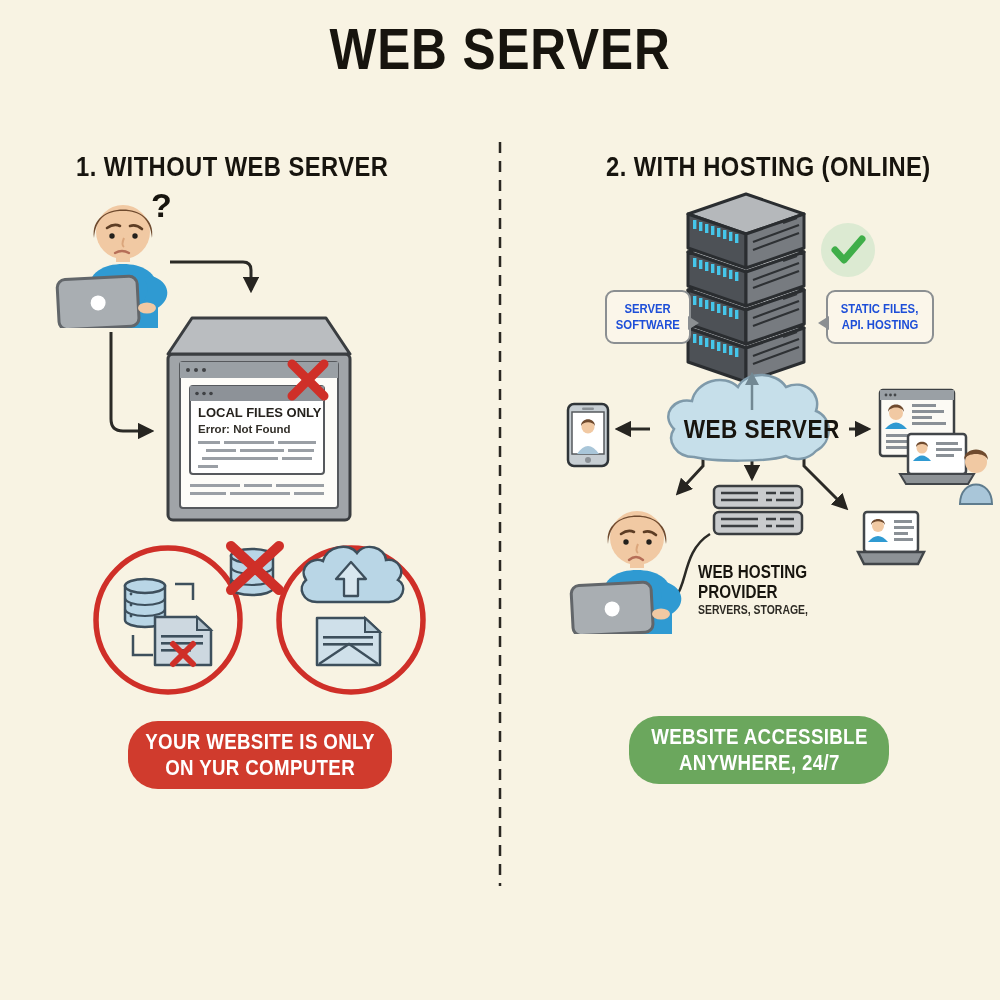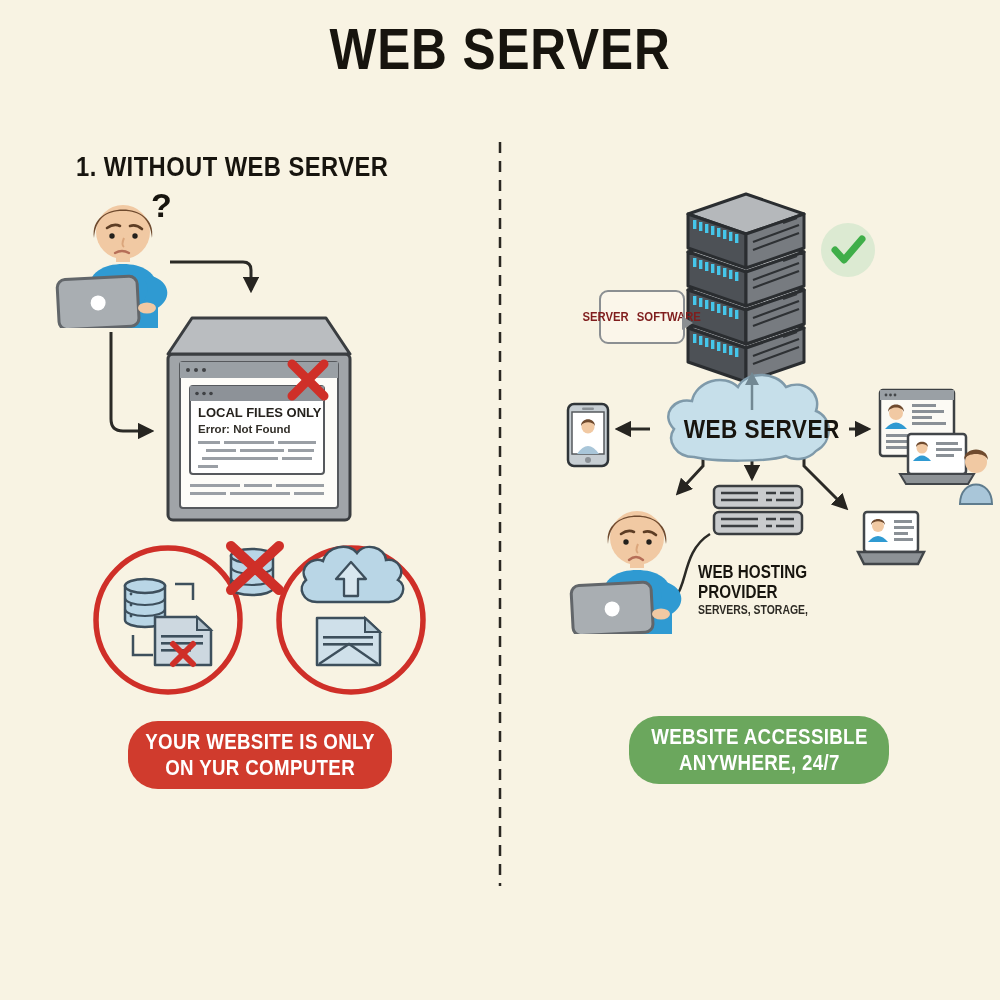--- a/index.html
+++ b/index.html
@@ -15,22 +15,22 @@
   .cond{display:inline-block;transform:scaleX(0.87);transform-origin:50% 50%;white-space:nowrap;}
   .cond-l{display:inline-block;transform:scaleX(0.88);transform-origin:0 50%;white-space:nowrap;}
   .title{top:16px;left:0;width:1000px;text-align:center;font-size:57px;font-weight:800;letter-spacing:1px;}
   .heading{font-size:27px;font-weight:800;letter-spacing:.5px;margin-top:28px;}
   .qmark{font-size:34px;font-weight:700;}
   .banner{display:flex;flex-direction:column;justify-content:center;align-items:center;
     text-align:center;color:#fff;font-weight:800;font-size:21.5px;line-height:26px;letter-spacing:.4px;border-radius:30px;}
   .banner-red{background:var(--red-banner);}
   .banner-green{background:var(--green-banner);}
   .callout{background:#fbf6ea;border:2px solid #8b8f92;border-radius:9px;display:flex;
-    flex-direction:row;justify-content:center;align-items:center;text-align:center;
-    font-size:13px;font-weight:800;line-height:16px;color:#7f1d1d;}
+    flex-direction:column;justify-content:center;align-items:center;text-align:center;
+    font-size:13px;font-weight:800;line-height:16px;color:#1d4ed8;margin-left:6px;}
   .beak-r{position:absolute;right:-10px;top:24px;width:0;height:0;
     border-top:7px solid transparent;border-bottom:7px solid transparent;border-left:11px solid #8b8f92;}
   .beak-l{position:absolute;left:-10px;top:24px;width:0;height:0;
     border-top:7px solid transparent;border-bottom:7px solid transparent;border-right:11px solid #8b8f92;}
   .cloud-label{font-size:26px;font-weight:800;text-align:center;letter-spacing:.5px;}
   .hosting{text-align:left;font-weight:800;}
   .hosting .l1{font-size:17.5px;line-height:20px;display:block;}
   .hosting .l3{font-size:12px;line-height:16px;display:block;color:#2d2a24;}
   svg text{font-family:"Liberation Sans",sans-serif;}
   .f-skin{fill:var(--skin);} .f-hair{fill:var(--hair);} .f-shirt{fill:var(--accent-blue);}
@@ -176,20 +176,23 @@
       <rect x="230" y="105" width="50" height="2.6" fill="#3d4f5c"></rect>
       <path d="M226,126 L256,106 L285,126" fill="none" stroke="#3d4f5c" stroke-width="2.3"></path>
     </g>
   </svg>
 
   <div class="abs banner banner-red z2" style="left:128px;top:721px;width:264px;height:68px">
     <span class="cond">YOUR WEBSITE IS ONLY</span>
     <span class="cond">ON YUR COMPUTER</span>
   </div>
 
+  <div class="abs heading z2" style="left:606px;top:124px">
+    <span class="cond-l">2. WITH HOSTING (ONLINE)</span>
+  </div>
 
   <svg class="abs z2" style="left:663px;top:190px" width="220" height="198" viewBox="0 0 220 198">
     <g stroke="#2a2d30" stroke-width="3" stroke-linejoin="round">
 
       <polygon points="83,118 141,138 83,158 25,138" fill="#b5b8bb"></polygon>
       <polygon points="25,138 83,158 83,192 25,172" fill="var(--server-dark)"></polygon>
       <polygon points="83,158 141,138 141,172 83,192" fill="#777b80"></polygon>
 
       <polygon points="83,80 141,100 83,120 25,100" fill="#b5b8bb"></polygon>
       <polygon points="25,100 83,120 83,154 25,134" fill="var(--server-dark)"></polygon>
@@ -256,20 +259,25 @@
       <circle cx="185" cy="60" r="27" fill="#dcead2"></circle>
       <path class="s-check" d="M172,60 l9,10 l18,-21" fill="none" stroke-width="7" stroke-linecap="round" stroke-linejoin="round"></path>
     </g>
   </svg>
 
   <div class="abs callout z2" style="left:599px;top:290px;width:82px;height:50px">
     <span class="cond">SERVER</span>
     <span class="cond">SOFTWARE</span>
     <span class="beak-r"></span>
   </div>
+  <div class="abs callout z2" style="left:820px;top:290px;width:104px;height:50px">
+    <span class="cond">STATIC FILES,</span>
+    <span class="cond">API. HOSTING</span>
+    <span class="beak-l"></span>
+  </div>
 
   <svg class="abs z2" style="left:652px;top:358px" width="200" height="112" viewBox="0 0 200 112">
     <path class="f-cloud" d="M42,99 C24,99 14,83 22,71 C8,57 22,39 40,43 C44,23 72,15 86,29 C94,13 124,13 134,29 C152,21 170,35 164,53 C180,59 182,83 164,93 C156,102 142,103 134,98 C116,104 62,104 42,99 Z" stroke="#7f9aaa" stroke-width="2.5"></path>
     <g>
       <path d="M100,52 V24" stroke="#728893" stroke-width="2.5" fill="none"></path>
       <path d="M100,14 L93,27 H107 Z" fill="#728893"></path>
     </g>
   </svg>
   <div class="abs cloud-label z2" style="left:672px;top:414px;width:160px">
     <span class="cond">WEB SERVER</span>

